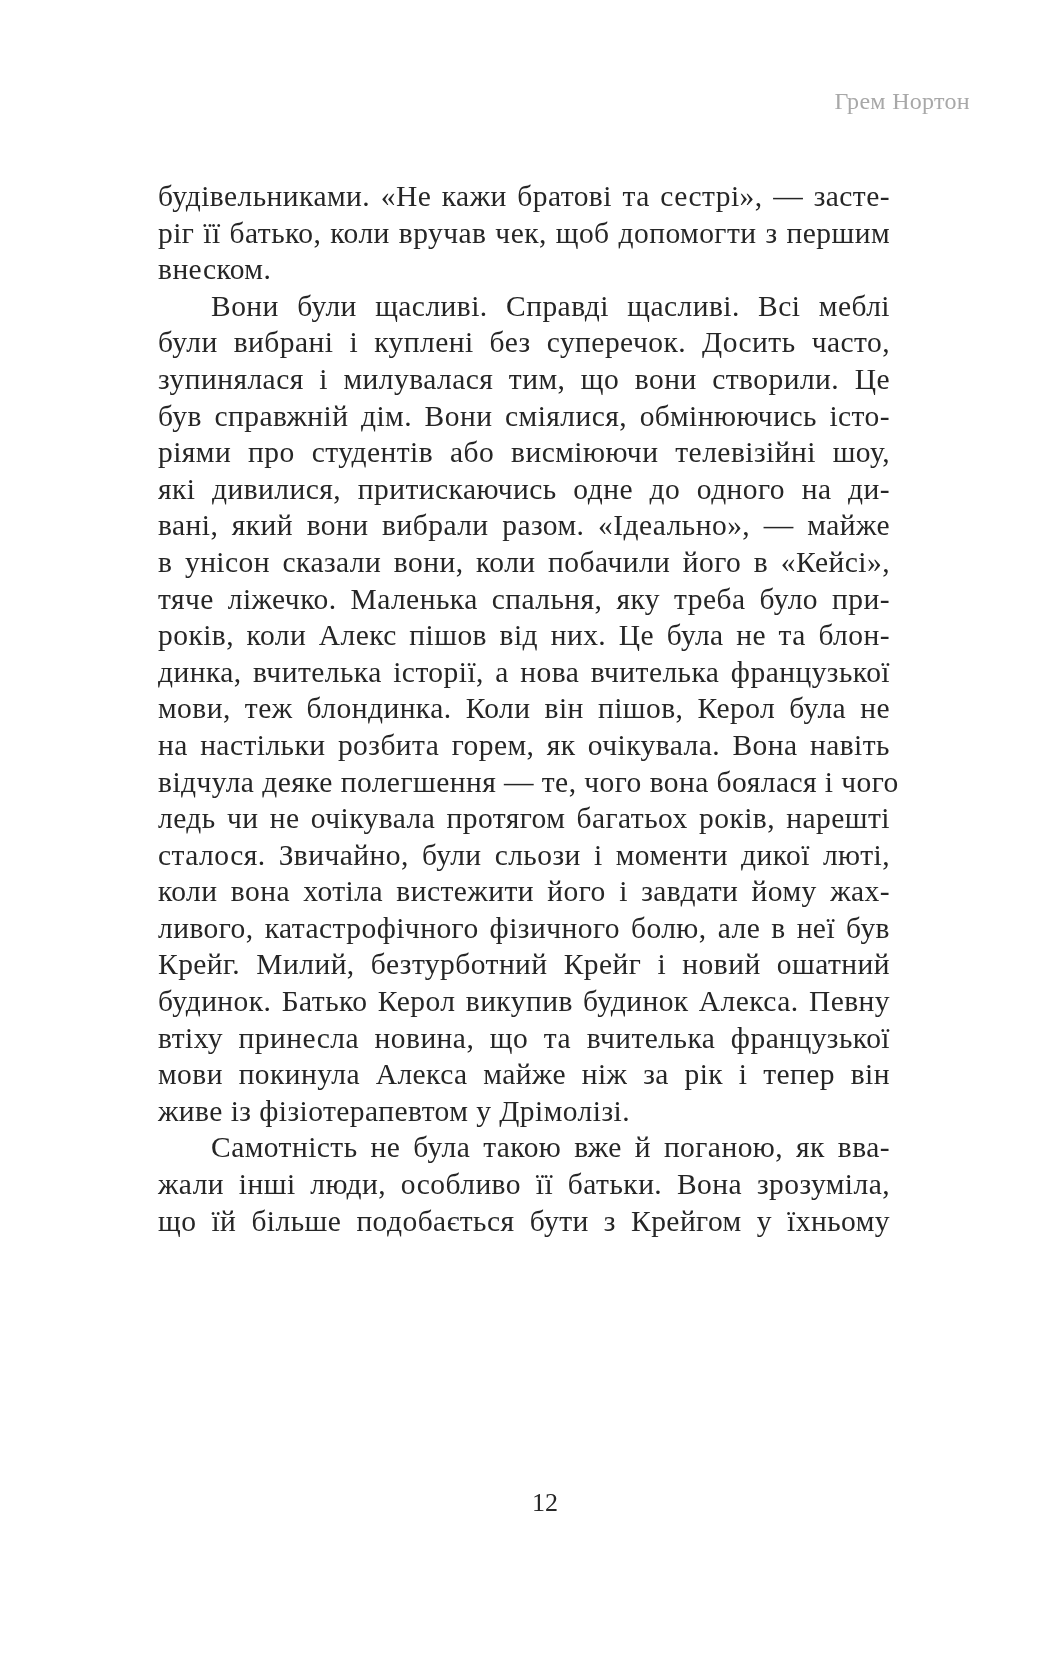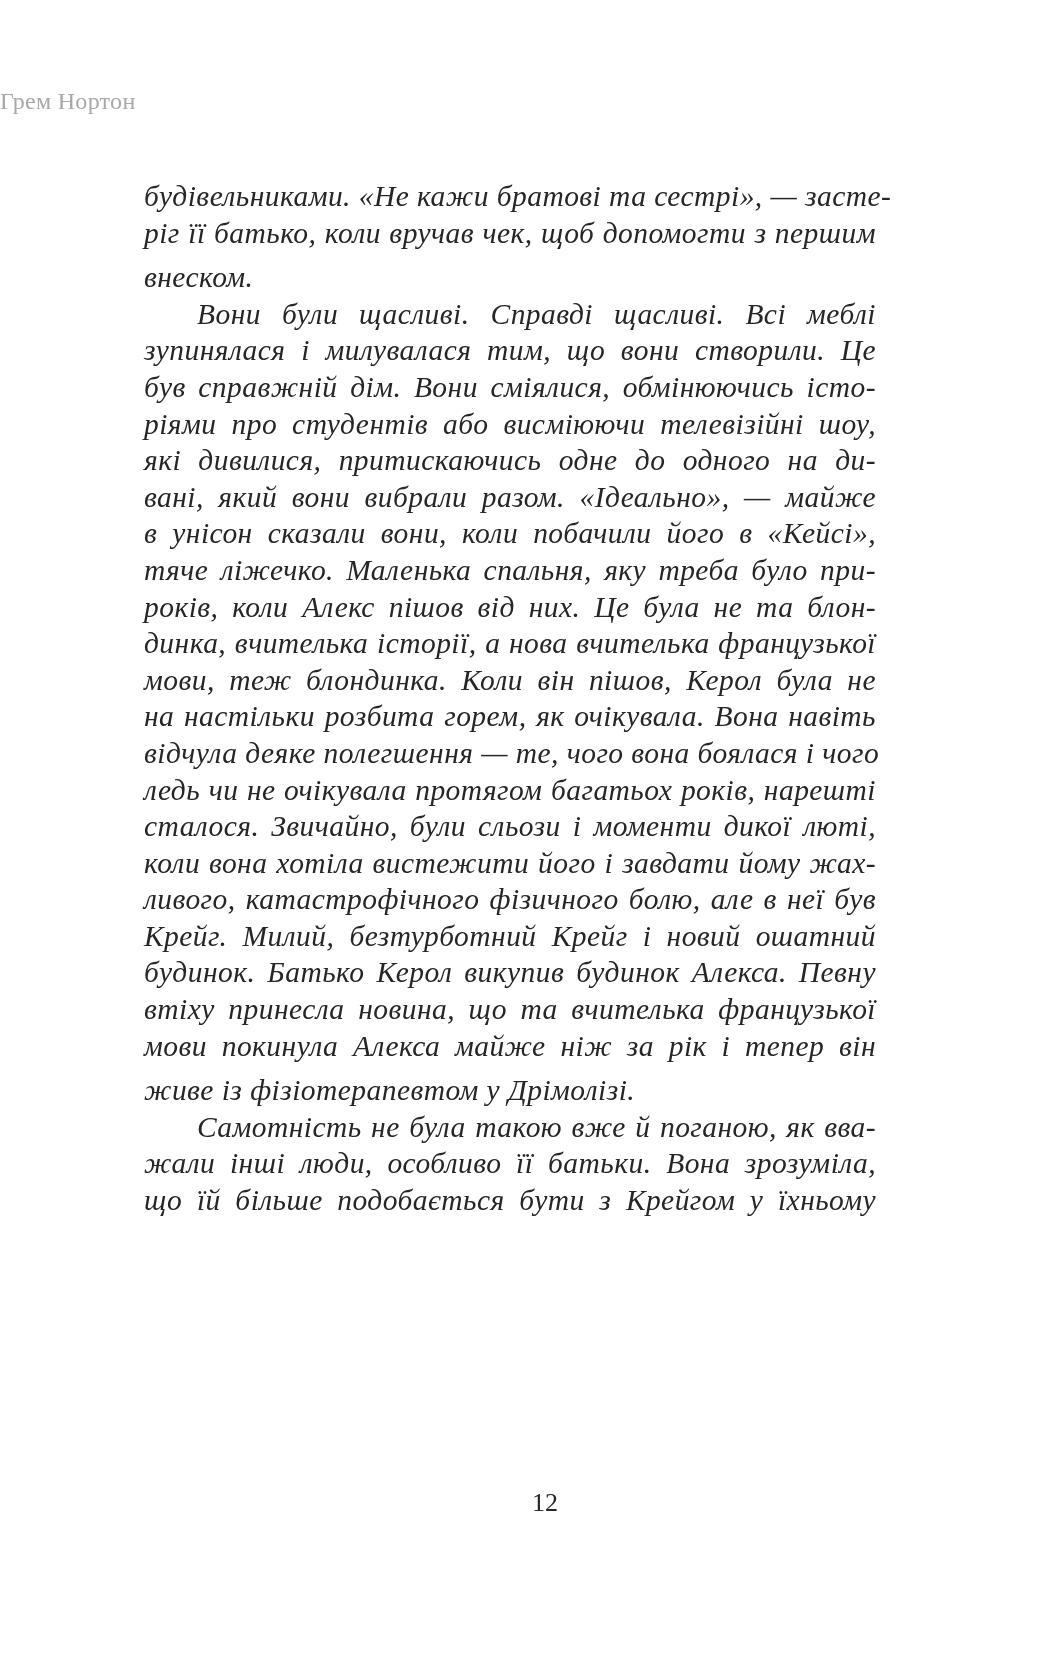--- a/index.html
+++ b/index.html
@@ -13,47 +13,45 @@
       position: relative;
       overflow: hidden;
       font-family: "DejaVu Serif", "Liberation Serif", serif;
       color: #262626;
     }
     .running-header {
       position: absolute;
       top: 88px;
       left: 0;
       width: 970px;
-      text-align: left;
+      text-align: right;
       font-family: "Liberation Serif", "DejaVu Serif", serif;
       font-size: 24px;
       color: #a8a8a8;
       letter-spacing: 0.3px;
     }
     .text-block {
       position: absolute;
       top: 178px;
-      left: 144px;
+      left: 158px;
       width: 732px;
-      font-style: italic;
     }
     .line {
       display: block;
       height: 36.6px;
       line-height: 36.6px;
       font-family: "Liberation Serif", "DejaVu Serif", serif;
       font-size: 29.5px;
       white-space: nowrap;
       text-align: justify;
       text-align-last: justify;
       letter-spacing: 0.45px;
     }
     .line.last {
       text-align-last: left;
-      margin-top: 8px;
     }
     .line.indent {
       padding-left: 53px;
     }
     .page-number {
       position: absolute;
       top: 1488px;
       left: 17px;
       width: 1056px;
       text-align: center;
@@ -70,20 +68,21 @@
 <div class="text-block">
 
   <div>
     <span class="line">будівельниками. «Не кажи братові та сестрі», — засте-</span>
     <span class="line">ріг її батько, коли вручав чек, щоб допомогти з першим</span>
     <span class="line last">внеском.</span>
   </div>
 
   <div>
     <span class="line indent">Вони були щасливі. Справді щасливі. Всі меблі</span>
+    <span class="line">були вибрані і куплені без суперечок. Досить часто,</span>
     <span class="line">зупинялася і милувалася тим, що вони створили. Це</span>
     <span class="line">був справжній дім. Вони сміялися, обмінюючись істо-</span>
     <span class="line">ріями про студентів або висміюючи телевізійні шоу,</span>
     <span class="line">які дивилися, притискаючись одне до одного на ди-</span>
     <span class="line">вані, який вони вибрали разом. «Ідеально», — майже</span>
     <span class="line">в унісон сказали вони, коли побачили його в «Кейсі»,</span>
     <span class="line">тяче ліжечко. Маленька спальня, яку треба було при-</span>
     <span class="line">років, коли Алекс пішов від них. Це була не та блон-</span>
     <span class="line">динка, вчителька історії, а нова вчителька французької</span>
     <span class="line">мови, теж блондинка. Коли він пішов, Керол була не</span>

